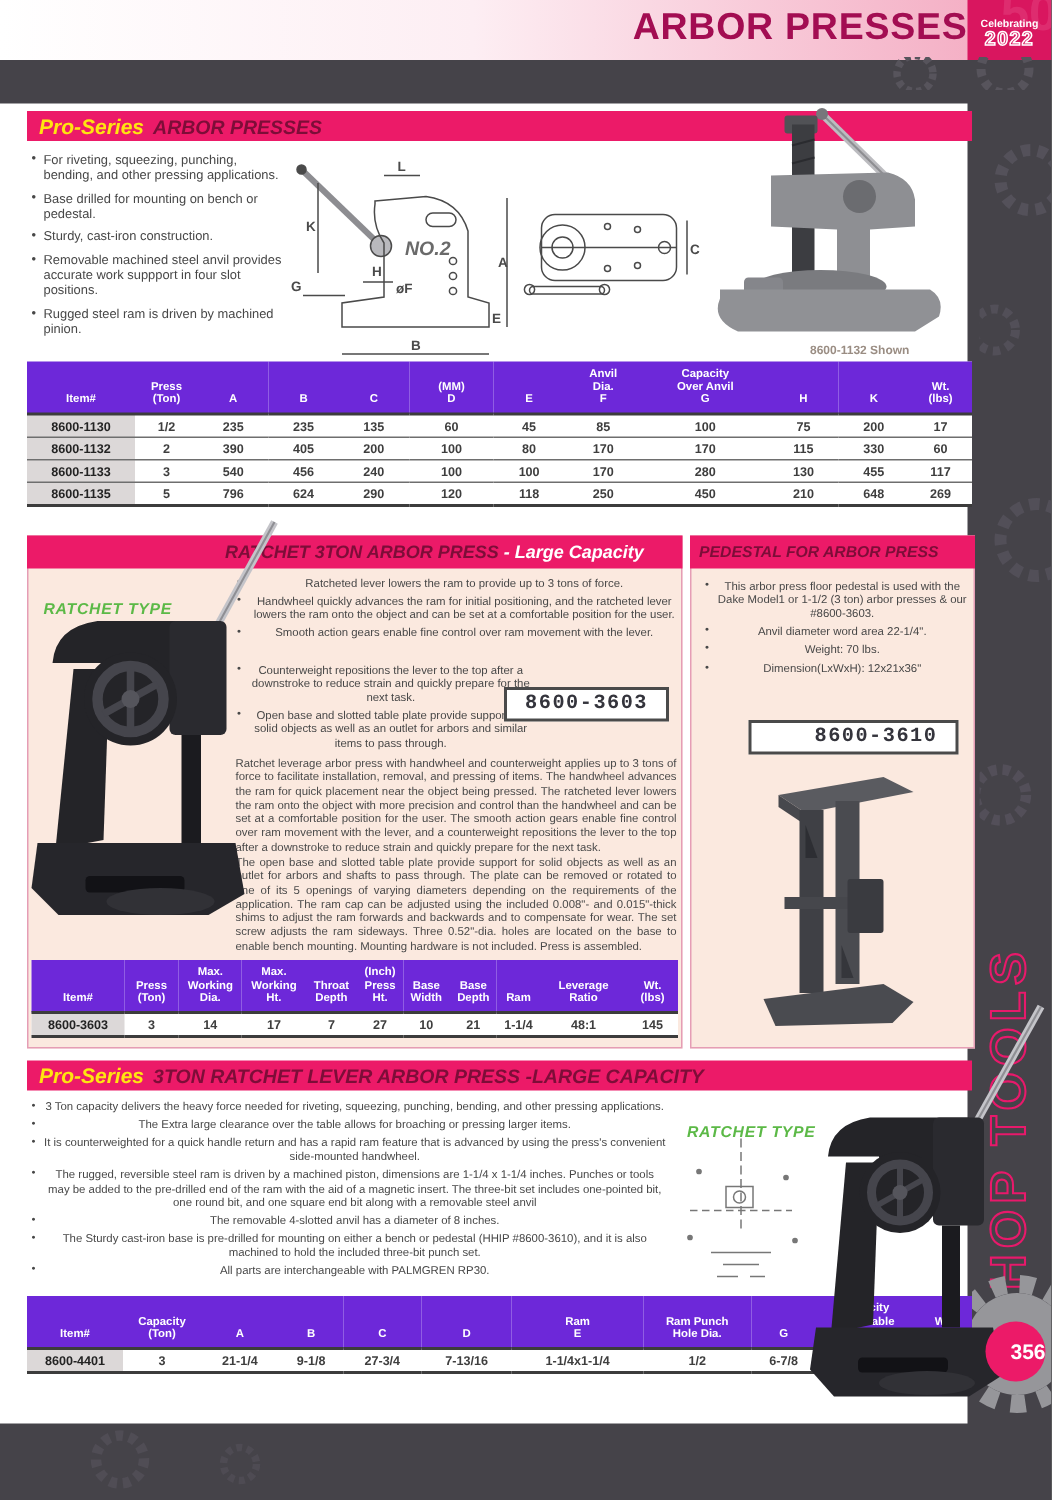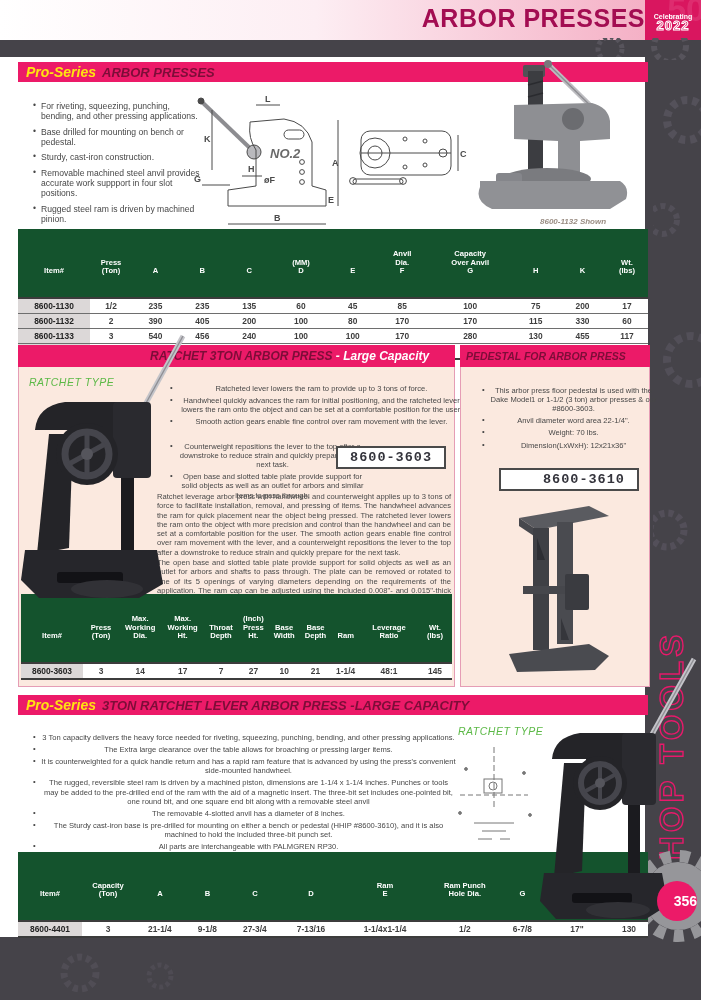--- a/index.html
+++ b/index.html
@@ -13,40 +13,40 @@
   .header-title{position:absolute;right:56px;top:4px;font-size:25px;font-weight:bold;
                 color:#a30d52;letter-spacing:.5px;}
   .badge{position:absolute;right:0;top:0;width:56px;height:40px;background:#d9165f;
          text-align:center;overflow:hidden;}
   .badge-ghost{position:absolute;right:-4px;top:-10px;font-size:34px;font-weight:bold;color:#e4438082;}
   .badge-l1{position:relative;margin-top:13px;font-size:7px;font-weight:bold;color:#fff;}
   .badge-l2{position:relative;font-size:13px;font-weight:bold;letter-spacing:1px;line-height:11px;
             color:transparent;-webkit-text-stroke:1px #ffffff;}
 
   
-  .content{position:absolute;left:0;top:57px;width:645px;height:880px;background:#ffffff;}
+  .content{position:absolute;left:0;top:69px;width:645px;height:880px;background:#ffffff;}
 
   .banner{position:absolute;height:20px;background:#ec1a68;font-weight:bold;font-style:italic;
           font-size:13px;line-height:20px;color:#7d0d38;white-space:nowrap;padding-left:8px;}
   .brand{color:#ffe410;padding-right:6px;font-size:14px;}
   .suffix-w{color:#ffffff;}
-  .green-label{position:absolute;color:#5cb947;font-weight:normal;font-style:italic;
-               font-size:10.5px;letter-spacing:.5px;}
-
-  ul.bullets{list-style:none;margin:12px;padding:0;}
+  .green-label{position:absolute;color:#5cb947;font-weight:bold;font-style:italic;
+               font-size:10.5px;letter-spacing:.5px;margin-top:12px;}
+
+  ul.bullets{list-style:none;margin:0;padding:0;}
   ul.bullets li{position:relative;padding-left:9px;margin-bottom:3px;font-size:8px;
                 line-height:1.2;color:#474747;}
   ul.bullets li::before{content:"\2022";position:absolute;left:1px;top:-1px;color:#474747;}
   ul.bullets.big li{font-size:8.6px;margin-bottom:5px;}
   ul.bullets.tight li{font-size:7.6px;margin-bottom:3px;text-align:center;}
 
   
   table.spec{border-collapse:collapse;width:100%;background:#fff;}
-  table.spec thead th{background:#14532d;color:#fff;font-size:7.6px;font-weight:bold;
-       text-align:center;vertical-align:bottom;white-space:pre-line;padding:21px 2px;line-height:1.15;}
+  table.spec thead th{background:#6d28d9;color:#fff;font-size:7.6px;font-weight:bold;
+       text-align:center;vertical-align:bottom;white-space:pre-line;padding:4px 2px;line-height:1.15;}
   table.spec thead{border-bottom:2px solid #3c3c3c;}
   table.spec td{font-size:8.4px;font-weight:bold;color:#3e3e3e;text-align:center;
        padding:2px 2px;border-bottom:1.2px solid #6e6e6e;}
   table.spec td.item-col{background:#dcd8d8;color:#232323;}
   table.spec{border-bottom:2px solid #3c3c3c;}
   .tbl1 th:nth-child(1){width:72px;} .tbl1 th:nth-child(2){width:42px;}
   .tbl1 th:nth-child(8){width:52px;} .tbl1 th:nth-child(9){width:84px;}
   .tbl1 th:nth-child(12){width:42px;}
   .tbl2 th:nth-child(1){width:62px;} .tbl2 th:nth-child(2){width:36px;}
   .tbl2 th:nth-child(10){width:58px;} .tbl2 th:nth-child(11){width:34px;}
@@ -54,21 +54,21 @@
   .tbl3 th:nth-child(8){width:72px;} .tbl3 th:nth-child(10){width:66px;}
   .tbl3 th:nth-child(11){width:38px;}
 
   
   .panel{position:absolute;background:#fbe9df;border:1px solid #e59db5;}
   .panel .banner{position:absolute;left:-1px;top:-1px;right:-1px;height:22px;line-height:22px;}
   .item-box{position:absolute;background:#ffffff;border:2px solid #4a4a4a;padding:2px 12px;
             font-family:"Liberation Mono",monospace;font-weight:bold;font-size:13.5px;
             letter-spacing:1px;color:#34343c;}
   .para{position:absolute;font-size:7.6px;line-height:1.22;color:#4a4a4a;text-align:justify;}
-  .photo-caption{position:absolute;font-size:8px;font-weight:bold;font-style:italic;color:#9a8d83;}
+  .photo-caption{position:absolute;font-size:8px;font-weight:bold;color:#9a8d83;}
 
   
   .shop-tools{position:absolute;left:653px;top:628px;height:258px;writing-mode:vertical-rl;
               transform:rotate(180deg);font-size:33px;font-weight:bold;letter-spacing:4px;
               color:transparent;-webkit-text-stroke:1.4px #e8196b;}
   .page-circle{position:absolute;left:657px;top:881px;width:40px;height:40px;border-radius:50%;
                background:#ec1a68;color:#fff;font-weight:bold;font-size:14px;text-align:right;
                line-height:40px;z-index:7;}
   .deco{position:absolute;pointer-events:none;}
 </style>

